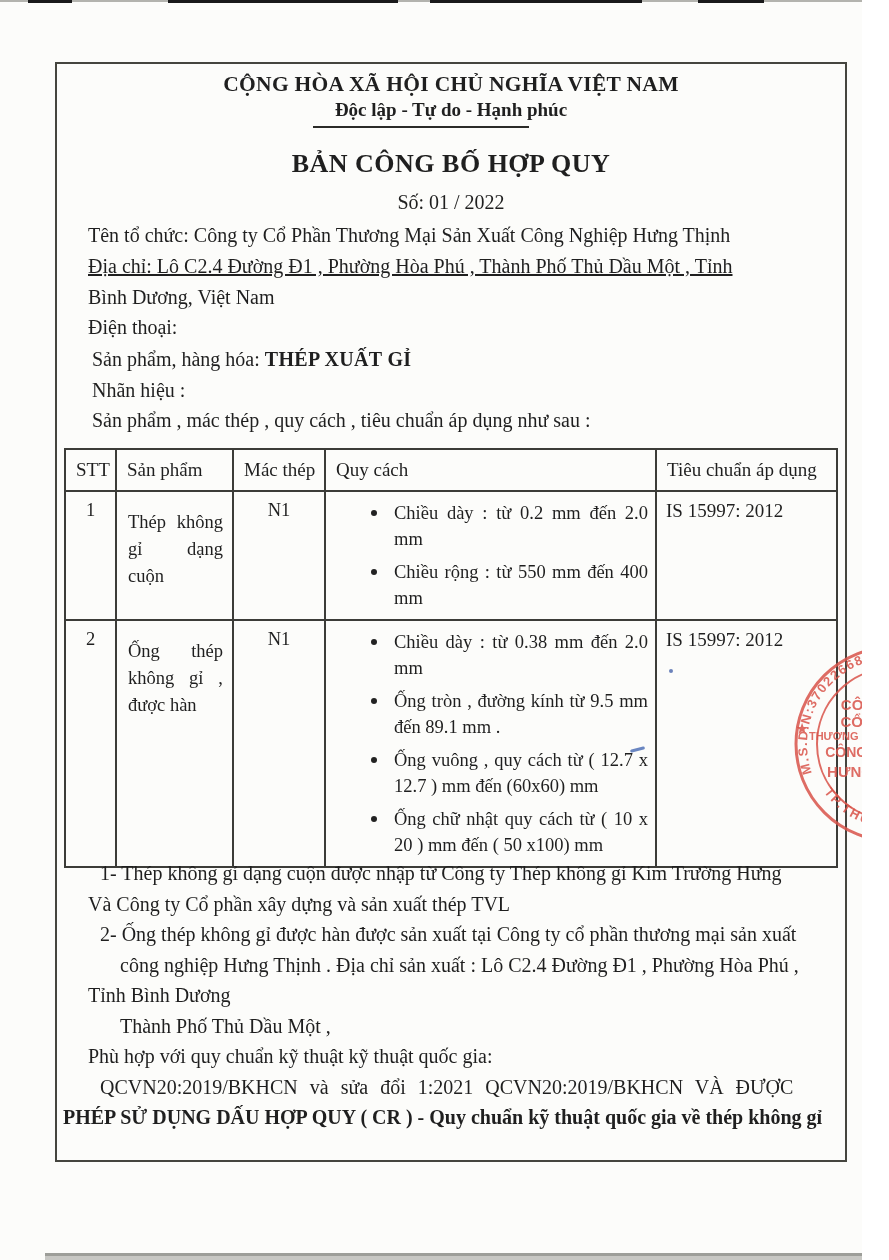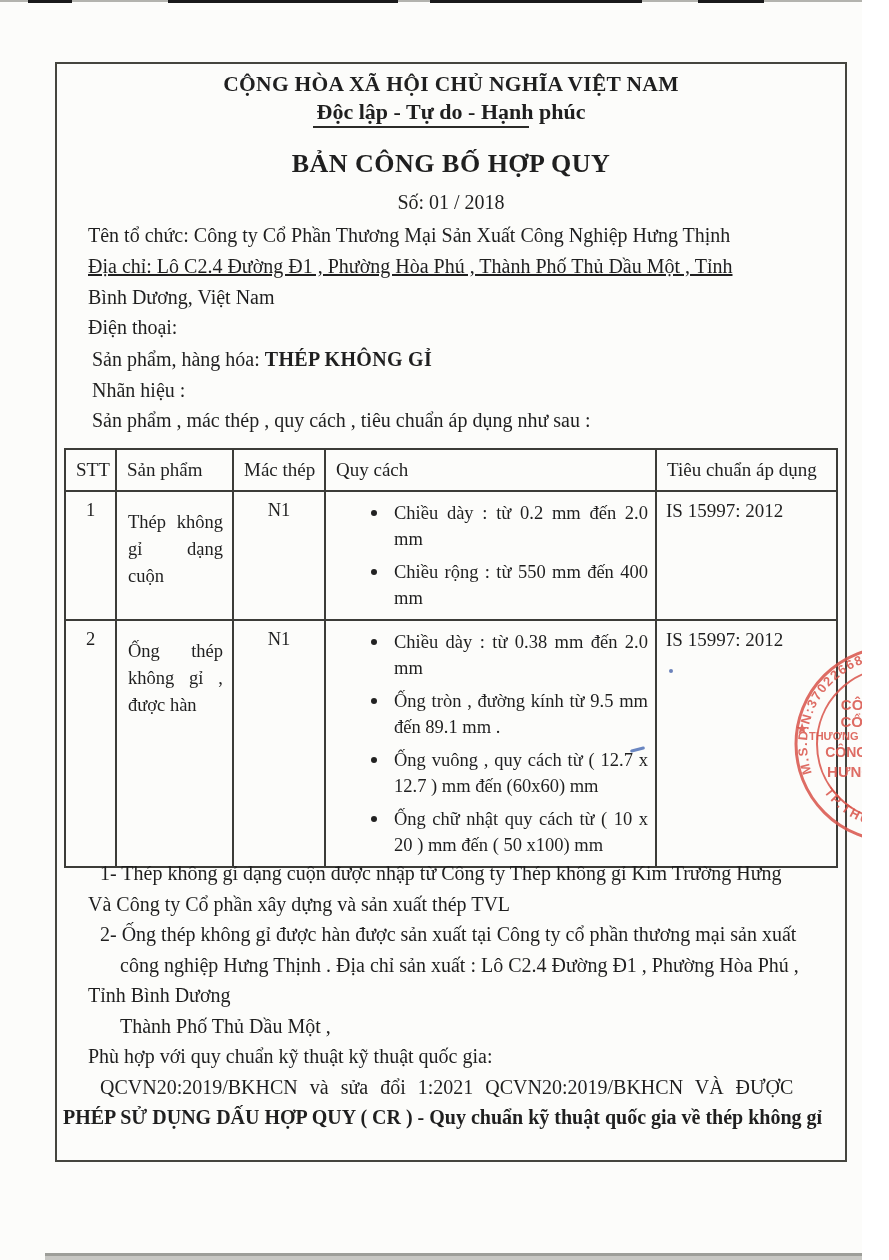--- a/index.html
+++ b/index.html
@@ -22,21 +22,21 @@
   .corner-sq  { left:868px; top:1247px; width:16px; height:13px; background:#1e1e1e; }
   .pen-a { left:630px; top:748px; width:15px; height:3px; background:#3a5fae; transform:rotate(-14deg); opacity:.75; border-radius:2px; }
   .pen-b { left:669px; top:669px; width:4px; height:4px; background:#2d4f9e; border-radius:50%; opacity:.7; }
 
   
   .doc-border { position:absolute; box-sizing:border-box; left:55px; top:62px;
                 width:792px; height:1100px; border:2px solid #45453f; }
 
   .center-line { position:absolute; left:55px; width:792px; text-align:center; white-space:nowrap; }
   .nat-title { top:72px;  font-size:21.5px; font-weight:bold; letter-spacing:.3px; }
-  .motto     { top:99px;  font-size:22px; font-weight:bold; }
+  .motto     { top:99px;  font-size:19px; font-weight:bold; }
   .motto-underline { position:absolute; left:313px; top:126px; width:216px; height:2px; background:#2b2b28; }
   .doc-title { top:149px; font-size:26px; font-weight:bold; letter-spacing:.5px; }
   .doc-num   { top:191px; font-size:20px; }
 
   .line { position:absolute; font-size:20px; white-space:nowrap; }
   .org   { left:88px; top:224px; }
   .addr1 { left:88px; top:255px;text-decoration:underline; }
   .addr2 { left:88px; top:286px; }
   .phone { left:88px; top:316px; }
   .prod  { left:92px; top:348px; }
@@ -86,27 +86,27 @@
   <div class="art seg seg2"></div>
   <div class="art seg seg3"></div>
   <div class="art seg seg4"></div>
 
   <div class="doc-border"></div>
 
   <div class="center-line nat-title">CỘNG HÒA XÃ HỘI CHỦ NGHĨA VIỆT NAM</div>
   <div class="center-line motto">Độc lập - Tự do - Hạnh phúc</div>
   <div class="motto-underline"></div>
   <div class="center-line doc-title">BẢN CÔNG BỐ HỢP QUY</div>
-  <div class="center-line doc-num">Số: 01 / 2018</div>
+  <div class="center-line doc-num">Số: 01 / 2022</div>
 
   <div class="line org">Tên tổ chức: Công ty Cổ Phần Thương Mại Sản Xuất Công Nghiệp Hưng Thịnh</div>
   <div class="line addr1">Địa chỉ: Lô C2.4 Đường Đ1 , Phường Hòa Phú , Thành Phố Thủ Dầu Một , Tỉnh</div>
   <div class="line addr2">Bình Dương, Việt Nam</div>
   <div class="line phone">Điện thoại:</div>
-  <div class="line prod"><span>Sản phẩm, hàng hóa: </span><b>THÉP KHÔNG GỈ</b></div>
+  <div class="line prod"><span>Sản phẩm, hàng hóa: </span><b>THÉP XUẤT GỈ</b></div>
   <div class="line brand">Nhãn hiệu :</div>
   <div class="line intro">Sản phẩm , mác thép , quy cách , tiêu chuẩn áp dụng như sau :</div>
 
   <table class="spec">
     <colgroup>
       <col style="width:51px">
         <col style="width:117px">
         <col style="width:92px">
       <col style="width:331px">
         <col style="width:181px">

